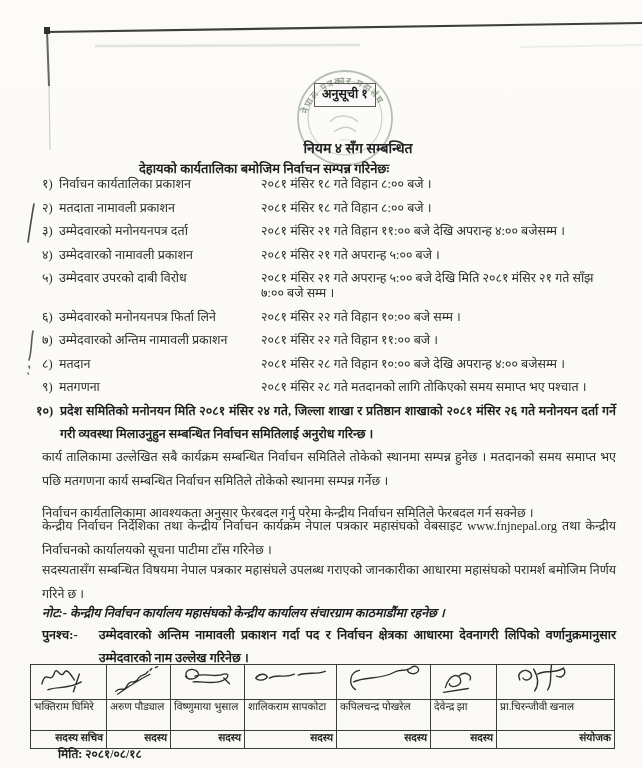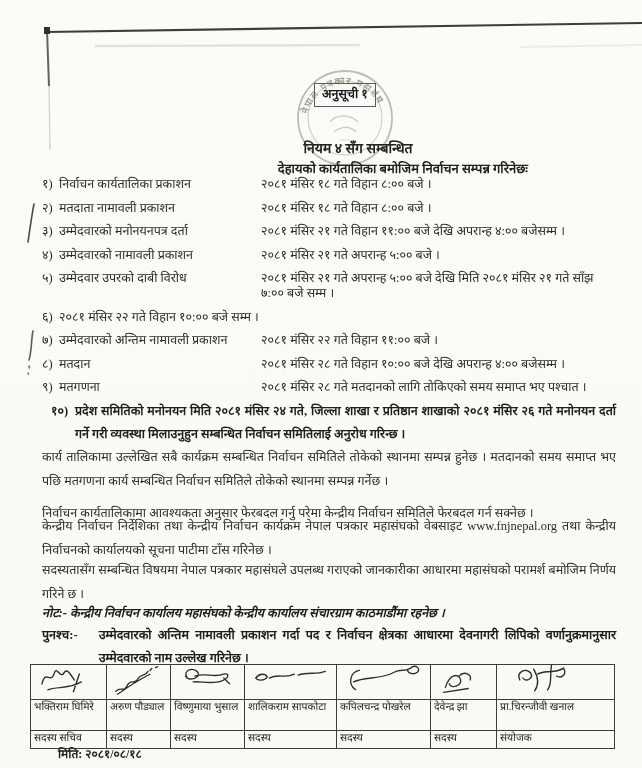--- a/index.html
+++ b/index.html
@@ -19,52 +19,52 @@
     padding:1px 7px 4px 7px;font-weight:bold;font-size:12.5px;color:#1e1e1e;
     background:rgba(252,251,248,.15);
   }
   
   .title{left:0;top:104px;width:642px;text-align:center;z-index:2;}
   .title span{
     font-size:19px;font-weight:bold;letter-spacing:.5px;
     border-bottom:2px solid #2b2b2b;padding:0 4px 2px 4px;color:#1f1f1f;
   }
   .subtitle{left:0;top:138px;width:642px;text-align:center;font-weight:bold;font-size:14px;z-index:2;color:#222;margin-left:37px;}
-  .intro{left:0;top:159px;width:528px;text-align:right;font-weight:bold;font-size:13px;z-index:2;color:#222;}
+  .intro{left:0;top:159px;width:528px;text-align:center;font-weight:bold;font-size:13px;z-index:2;color:#222;}
   
   .schedule{left:42px;top:177px;width:576px;font-size:12.5px;line-height:15px;}
   .srow{display:flex;margin-bottom:8.5px;}
   .srow .num{width:17px;flex:none;}
   .srow .act{width:198px;flex:none;padding-right:4px;}
   .srow .dt{flex:1;}
   .item10{
     left:36px;top:400px;width:580px;font-size:12.5px;line-height:23px;
     font-weight:bold;display:flex;color:#1f1f1f;
   }
-  .item10 .num{width:24px;flex:none;margin-left:15px;}
+  .item10 .num{width:24px;flex:none;}
   .item10 .txt{flex:1;text-align:justify;}
   
   .para{left:42px;width:574px;font-size:12.5px;line-height:23.5px;text-align:justify;}
   .p1{top:446px;} .p2{top:494px;margin-top:8px;} .p3{top:515px;} .p4{top:559px;}
   .note{top:602px;font-weight:bold;font-style:italic;text-align:left;color:#1d1d1d;}
   .ps{top:624px;font-weight:bold;display:flex;line-height:22.5px;color:#1d1d1d;gap:16px;}
   .ps .lbl{flex:none;padding-right:5px;}
   .ps .txt{flex:1;text-align:justify;}
   
   table.sig{
     position:absolute;left:30px;top:664px;width:584px;
     border-collapse:collapse;table-layout:fixed;background:transparent;
   }
   table.sig td{
     border:1.2px solid #3c3c3c;font-size:10.5px;line-height:12.5px;
     padding:1px 3px;vertical-align:top;color:#1f1f1f;overflow:visible;
   }
   td.sigcell{height:32px;vertical-align:bottom;padding:0;}
   td.namecell{height:28px;}
-  td.rolecell{height:15px;font-weight:normal;white-space:nowrap;}
+  td.rolecell{height:15px;font-weight:bold;white-space:nowrap;text-align:right;}
   .sigsvg{display:block;width:100%;height:34px;margin-top:-4px;}
   .sigsvg path{fill:none;stroke:#2e2e2e;stroke-width:1.4;stroke-linecap:round;}
   .dateline{left:58px;top:745px;font-size:12px;font-weight:bold;color:#222;}
   .penmark path{fill:none;stroke:#4a4a4a;stroke-width:1.6;stroke-linecap:round;}
 </style>
 </head>
 <body>
 
 <div class="sheet">
 
@@ -124,20 +124,21 @@
       <span class="act">उम्मेदवारको नामावली प्रकाशन</span>
       <span class="dt">२०८१ मंसिर २१ गते अपरान्ह ५:०० बजे ।</span>
     </div>
     <div class="srow">
       <span class="num">५)</span>
       <span class="act">उम्मेदवार उपरको दाबी विरोध</span>
       <span class="dt">२०८१ मंसिर २१ गते अपरान्ह ५:०० बजे देखि मिति २०८१ मंसिर २१ गते साँझ ७:०० बजे सम्म ।</span>
     </div>
     <div class="srow">
       <span class="num">६)</span>
+      <span class="act">उम्मेदवारको मनोनयनपत्र फिर्ता लिने</span>
       <span class="dt">२०८१ मंसिर २२ गते विहान १०:०० बजे सम्म ।</span>
     </div>
     <div class="srow">
       <span class="num">७)</span>
       <span class="act">उम्मेदवारको अन्तिम नामावली प्रकाशन</span>
       <span class="dt">२०८१ मंसिर २२ गते विहान ११:०० बजे ।</span>
     </div>
     <div class="srow">
       <span class="num">८)</span>
       <span class="act">मतदान</span>

